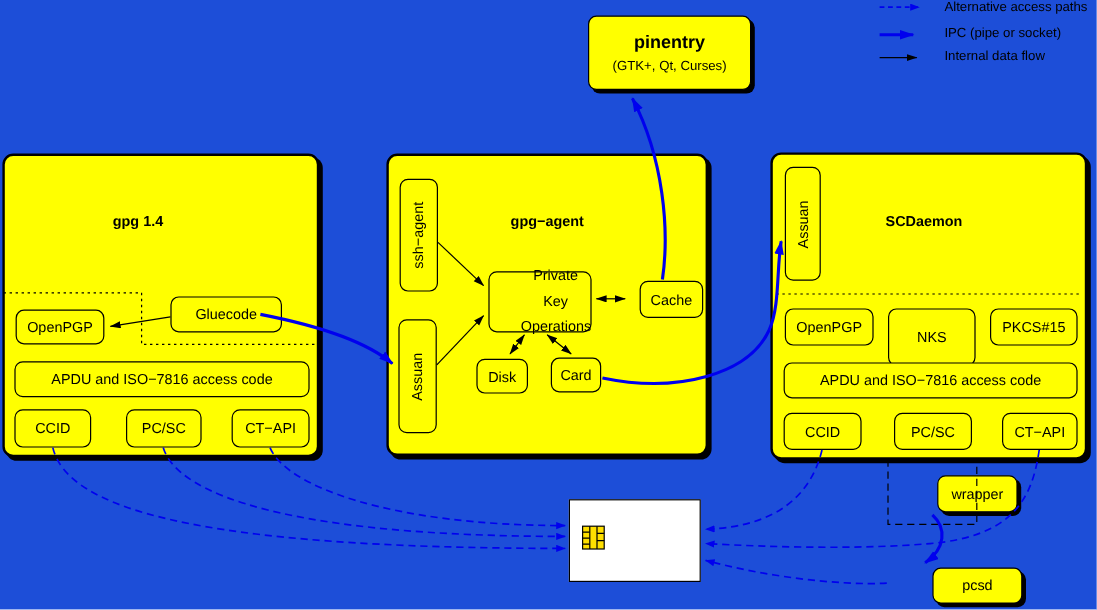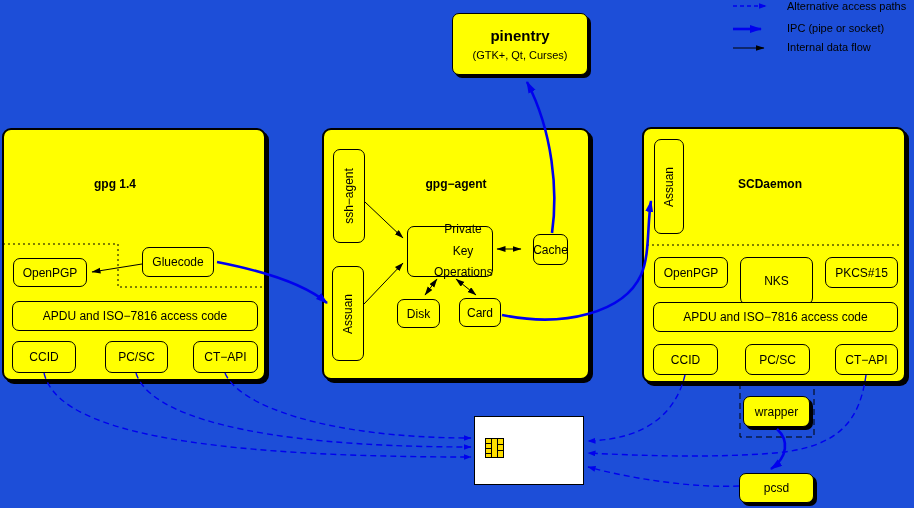--- a/index.html
+++ b/index.html
@@ -13,21 +13,21 @@
     position: absolute; background: #ffff00;
     border: 2px solid #000; border-radius: 9px;
     box-shadow: 3px 3px 0 #000; z-index: 1;
   }
   .box {
     position: absolute; background: #ffff00;
     border: 1px solid #000; border-radius: 7px;
     display: flex; align-items: center; justify-content: center;
     font-size: 12px; z-index: 2; text-align: center;
   }
-  .shadow { box-shadow: 3px 3px 0 #000; }
+  .shadow { box-shadow: 3px 3px 0 #000; margin-left: 38px; }
   .white { background: #ffffff; border-radius: 0; }
   .title {
     position: absolute; font-weight: bold; font-size: 12px;
     text-align: center; z-index: 2;
   }
   .vbox span { transform: rotate(-90deg); white-space: nowrap; font-size: 12px; }
   .pinentry-box { flex-direction: column; }
   .pinentry-title { font-weight: bold; font-size: 15px; }
   .pinentry-sub { font-size: 11px; margin-top: 5px; }
   .pko { flex-direction: column; align-items: flex-start; padding-left: 26px; }
@@ -48,39 +48,39 @@
   <div class="legend-label" style="left:787px; top:41px;">Internal data flow</div>
 
   <div class="box shadow pinentry-box" style="left:452px; top:13px; width:136px; height:62px;">
     <div class="pinentry-title">pinentry</div>
     <div class="pinentry-sub">(GTK+, Qt, Curses)</div>
   </div>
 
   <div class="big" style="left:2px; top:128px; width:264px; height:253px;"></div>
   <div class="title" style="left:15px; top:177px; width:200px;">gpg 1.4</div>
   <div class="box" style="left:13px; top:258px; width:74px; height:29px;">OpenPGP</div>
-  <div class="box" style="left:142px; top:247px; width:72px; height:30px;">Gluecode</div>
+  <div class="box" style="left:142px; top:247px; width:93px; height:30px;">Gluecode</div>
   <div class="box" style="left:12px; top:301px; width:246px; height:30px;">APDU and ISO−7816 access code</div>
   <div class="box" style="left:12px; top:341px; width:64px; height:32px;">CCID</div>
   <div class="box" style="left:105px; top:341px; width:63px; height:32px;">PC/SC</div>
   <div class="box" style="left:193px; top:341px; width:65px; height:32px;">CT−API</div>
 
   <div class="big" style="left:322px; top:128px; width:268px; height:252px;"></div>
   <div class="title" style="left:381px; top:177px; width:150px;">gpg−agent</div>
   <div class="box vbox" style="left:333px; top:149px; width:32px; height:94px;">
     <span>ssh−agent</span>
   </div>
   <div class="box vbox" style="left:332px; top:266px; width:32px; height:95px;">
     <span>Assuan</span>
   </div>
   <div class="box pko" style="left:407px; top:226px; width:86px; height:51px;">
     <span>Private Key</span>
     <span>Operations</span>
   </div>
-  <div class="box" style="left:533px; top:234px; width:35px; height:31px;">Cache</div>
+  <div class="box" style="left:533px; top:234px; width:53px; height:31px;">Cache</div>
   <div class="box" style="left:397px; top:299px; width:43px; height:29px;">Disk</div>
   <div class="box" style="left:459px; top:298px; width:42px; height:29px;">Card</div>
 
   <div class="big" style="left:642px; top:127px; width:264px; height:256px;"></div>
   <div class="title" style="left:695px; top:177px; width:150px;">SCDaemon</div>
   <div class="box vbox" style="left:654px; top:139px; width:30px; height:95px;">
     <span>Assuan</span>
   </div>
   <div class="box" style="left:654px; top:257px; width:74px; height:31px;">OpenPGP</div>
   <div class="box" style="left:740px; top:257px; width:73px; height:48px;">NKS</div>

